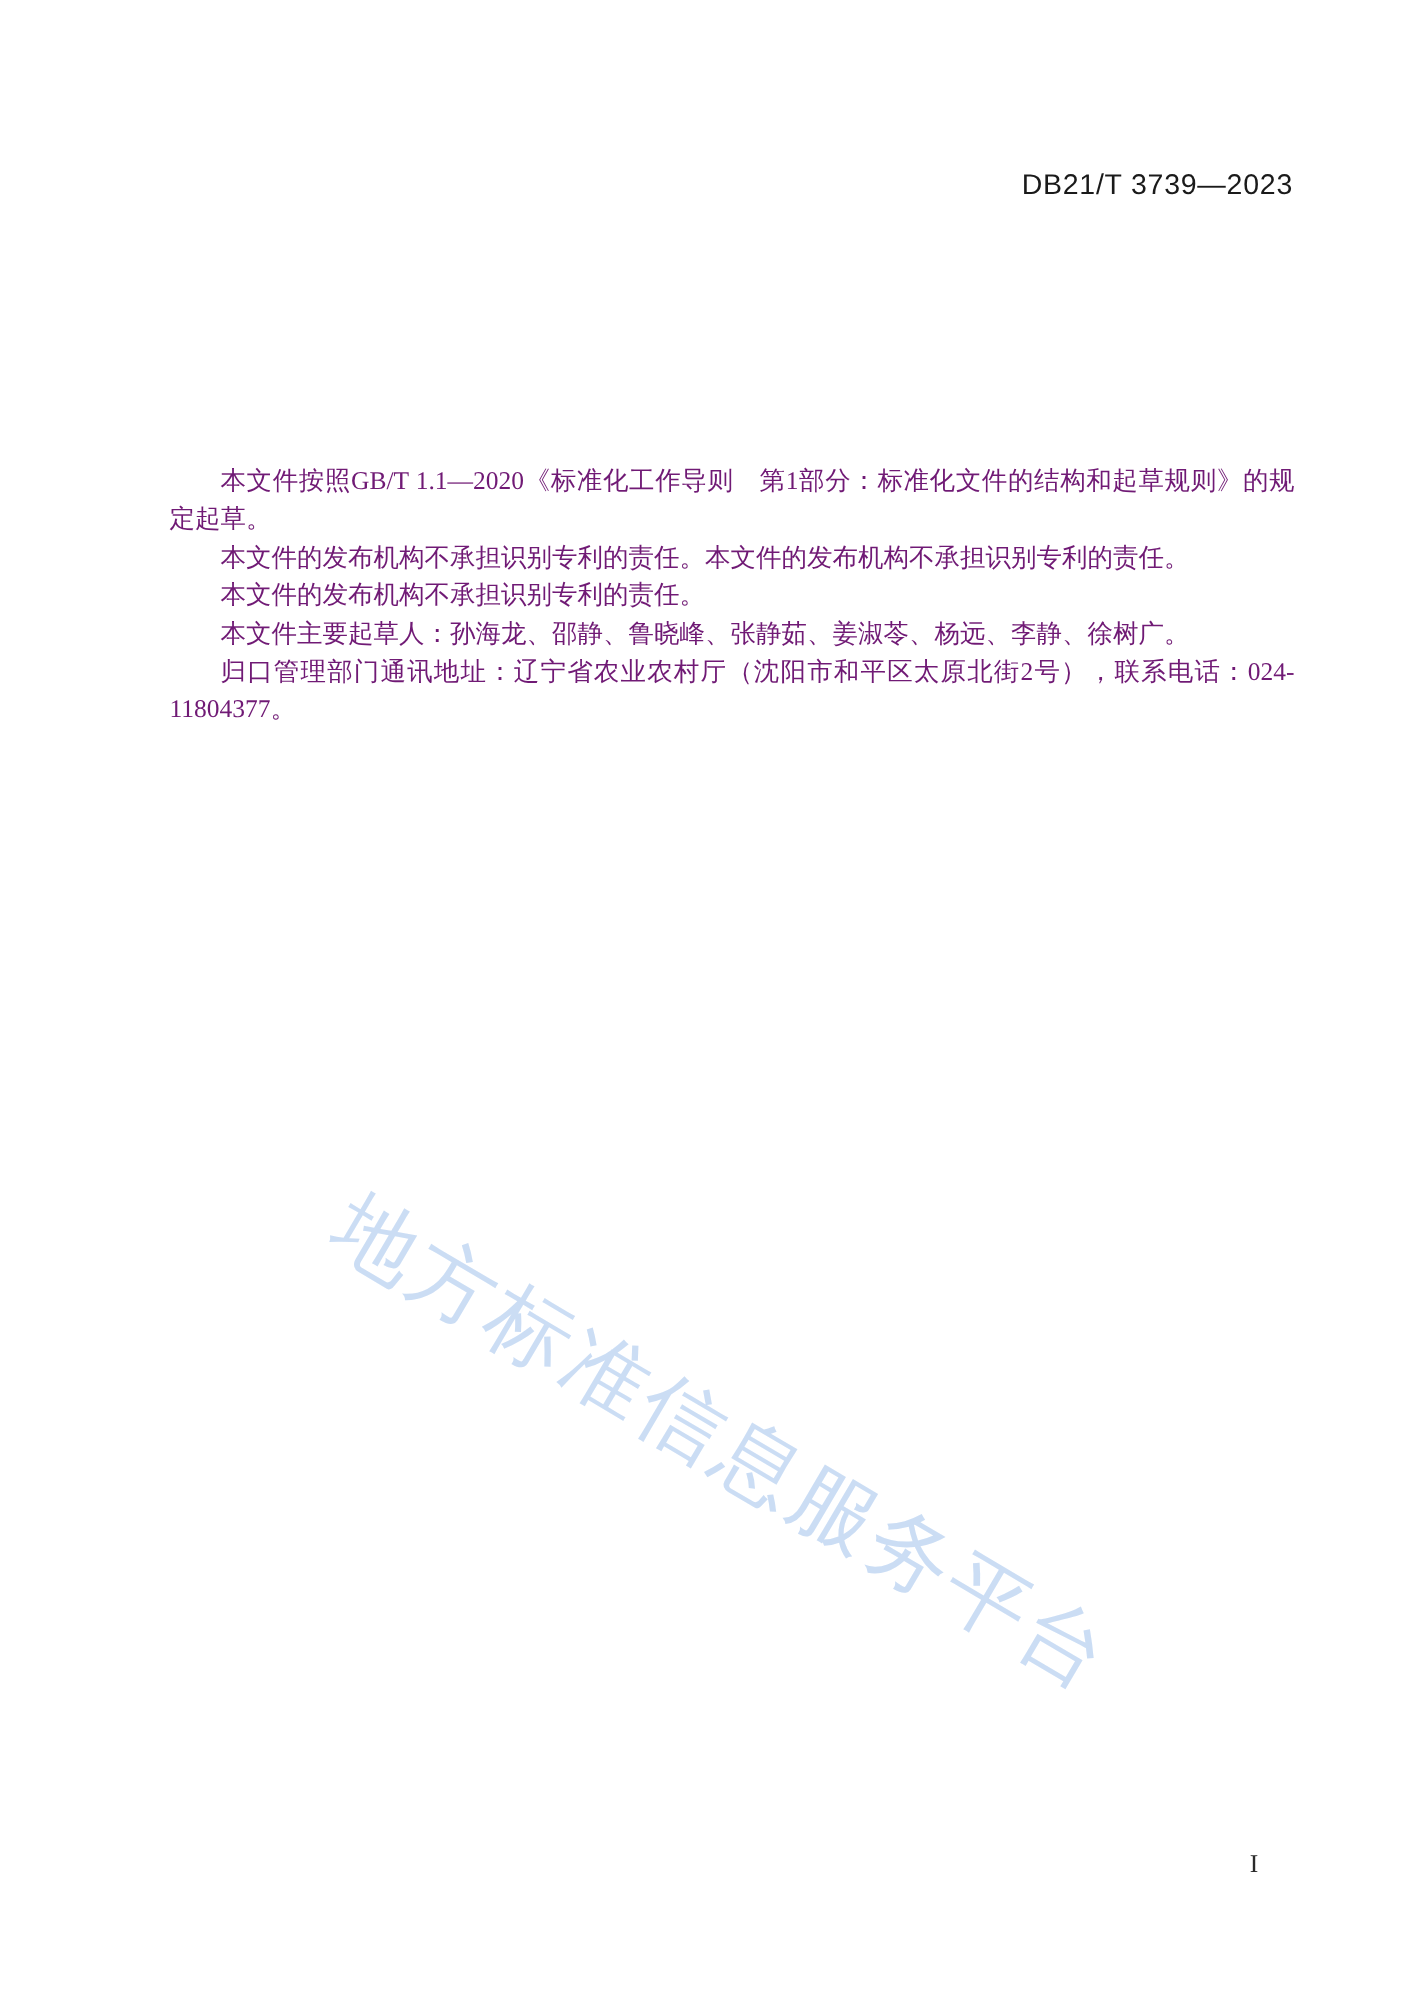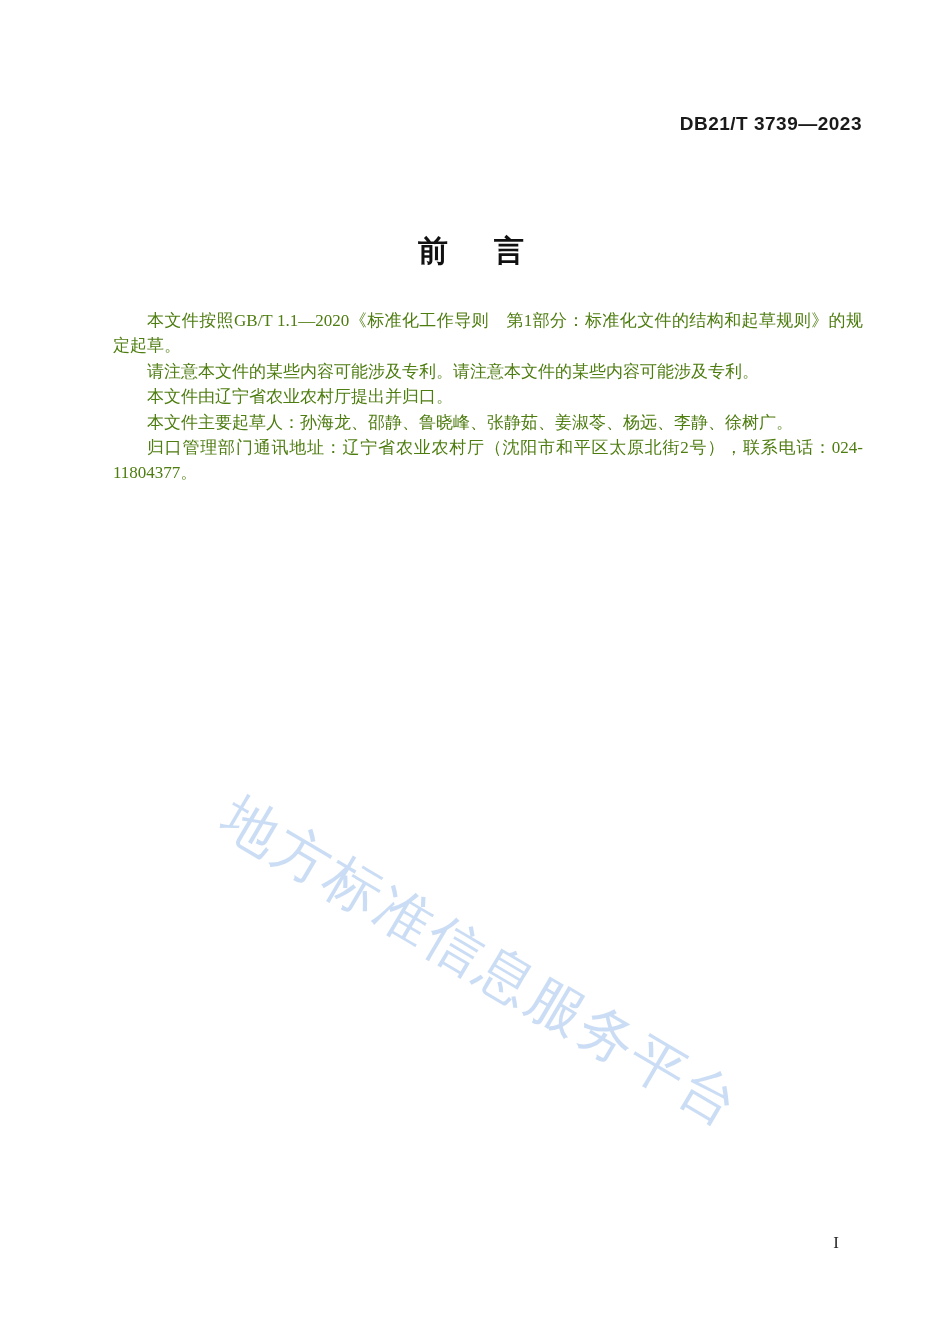--- a/index.html
+++ b/index.html
@@ -10,21 +10,21 @@
     background: #ffffff;
     overflow: hidden;
     font-family: "Liberation Serif", "DejaVu Serif", serif;
     color: #1a1a1a;
   }
   .std-number {
     position: absolute;
     top: 113px;
     right: 88px;
     font-family: "Liberation Sans", "DejaVu Sans", sans-serif;
-    font-weight: 700;
+    font-weight: 400;
     font-size: 19px;
     letter-spacing: 0.5px;
     color: #1a1a1a;
     white-space: nowrap;
   }
   .fw-title {
     position: absolute;
     top: 231px;
     left: 0;
     width: 100%;
@@ -37,21 +37,21 @@
     color: #111111;
   }
   .fw-body {
     position: absolute;
     left: 113px;
     top: 308px;
     width: 750px;
     font-size: 17px;
     line-height: 25.4px;
     text-align: justify;
-    color: #4d7c0f;
+    color: #701a75;
   }
   .fw-body p {
     margin: 0;
     padding: 0;
     text-indent: 2em;
   }
   .watermark {
     position: absolute;
     left: 246px;
     top: 780px;
@@ -78,25 +78,24 @@
 </style>
 </head>
 <body>
 
 <div class="page">
 
   <div class="watermark" style="color: rgb(195, 216, 243);">地方标准信息服务平台</div>
 
   <div class="std-number">DB21/T 3739—2023</div>
 
-  <h1 class="fw-title">前　言</h1>
 
   <div class="fw-body">
       <p>本文件按照GB/T 1.1—2020《标准化工作导则　第1部分：标准化文件的结构和起草规则》的规定起草。</p>
-      <p>请注意本文件的某些内容可能涉及专利。请注意本文件的某些内容可能涉及专利。</p>
-      <p>本文件由辽宁省农业农村厅提出并归口。</p>
+      <p>本文件的发布机构不承担识别专利的责任。本文件的发布机构不承担识别专利的责任。</p>
+      <p>本文件的发布机构不承担识别专利的责任。</p>
       <p>本文件主要起草人：孙海龙、邵静、鲁晓峰、张静茹、姜淑苓、杨远、李静、徐树广。</p>
       <p>归口管理部门通讯地址：辽宁省农业农村厅（沈阳市和平区太原北街2号），联系电话：024-11804377。</p>
     </div>
 
   <div class="page-number">I</div>
 
 </div>
 
 </body></html>

